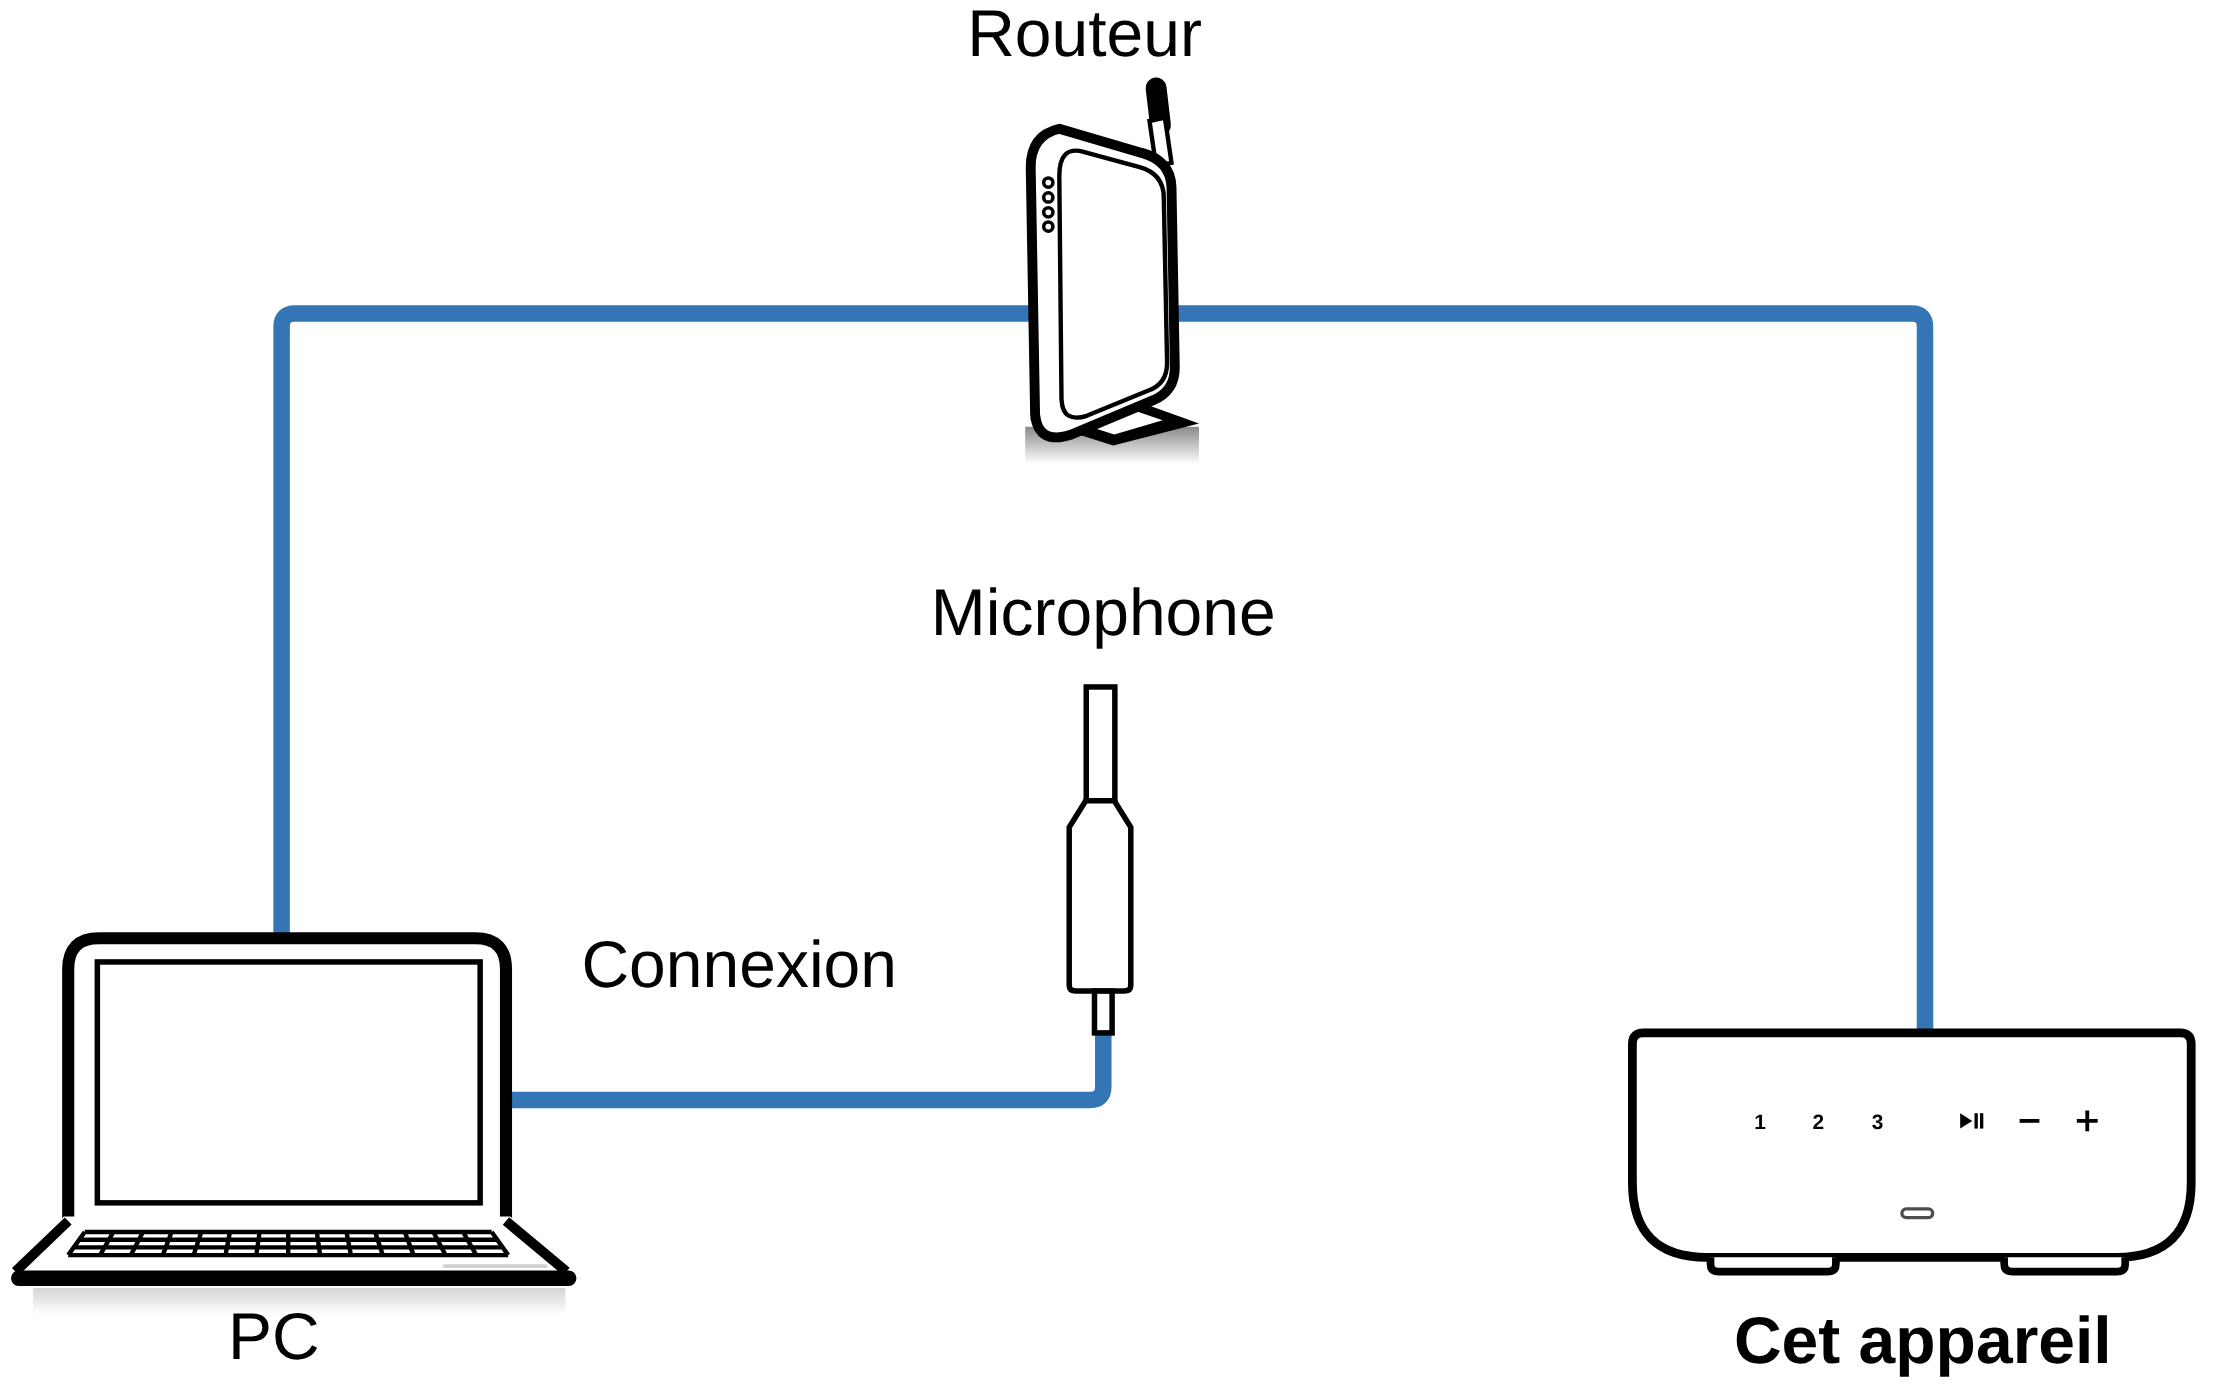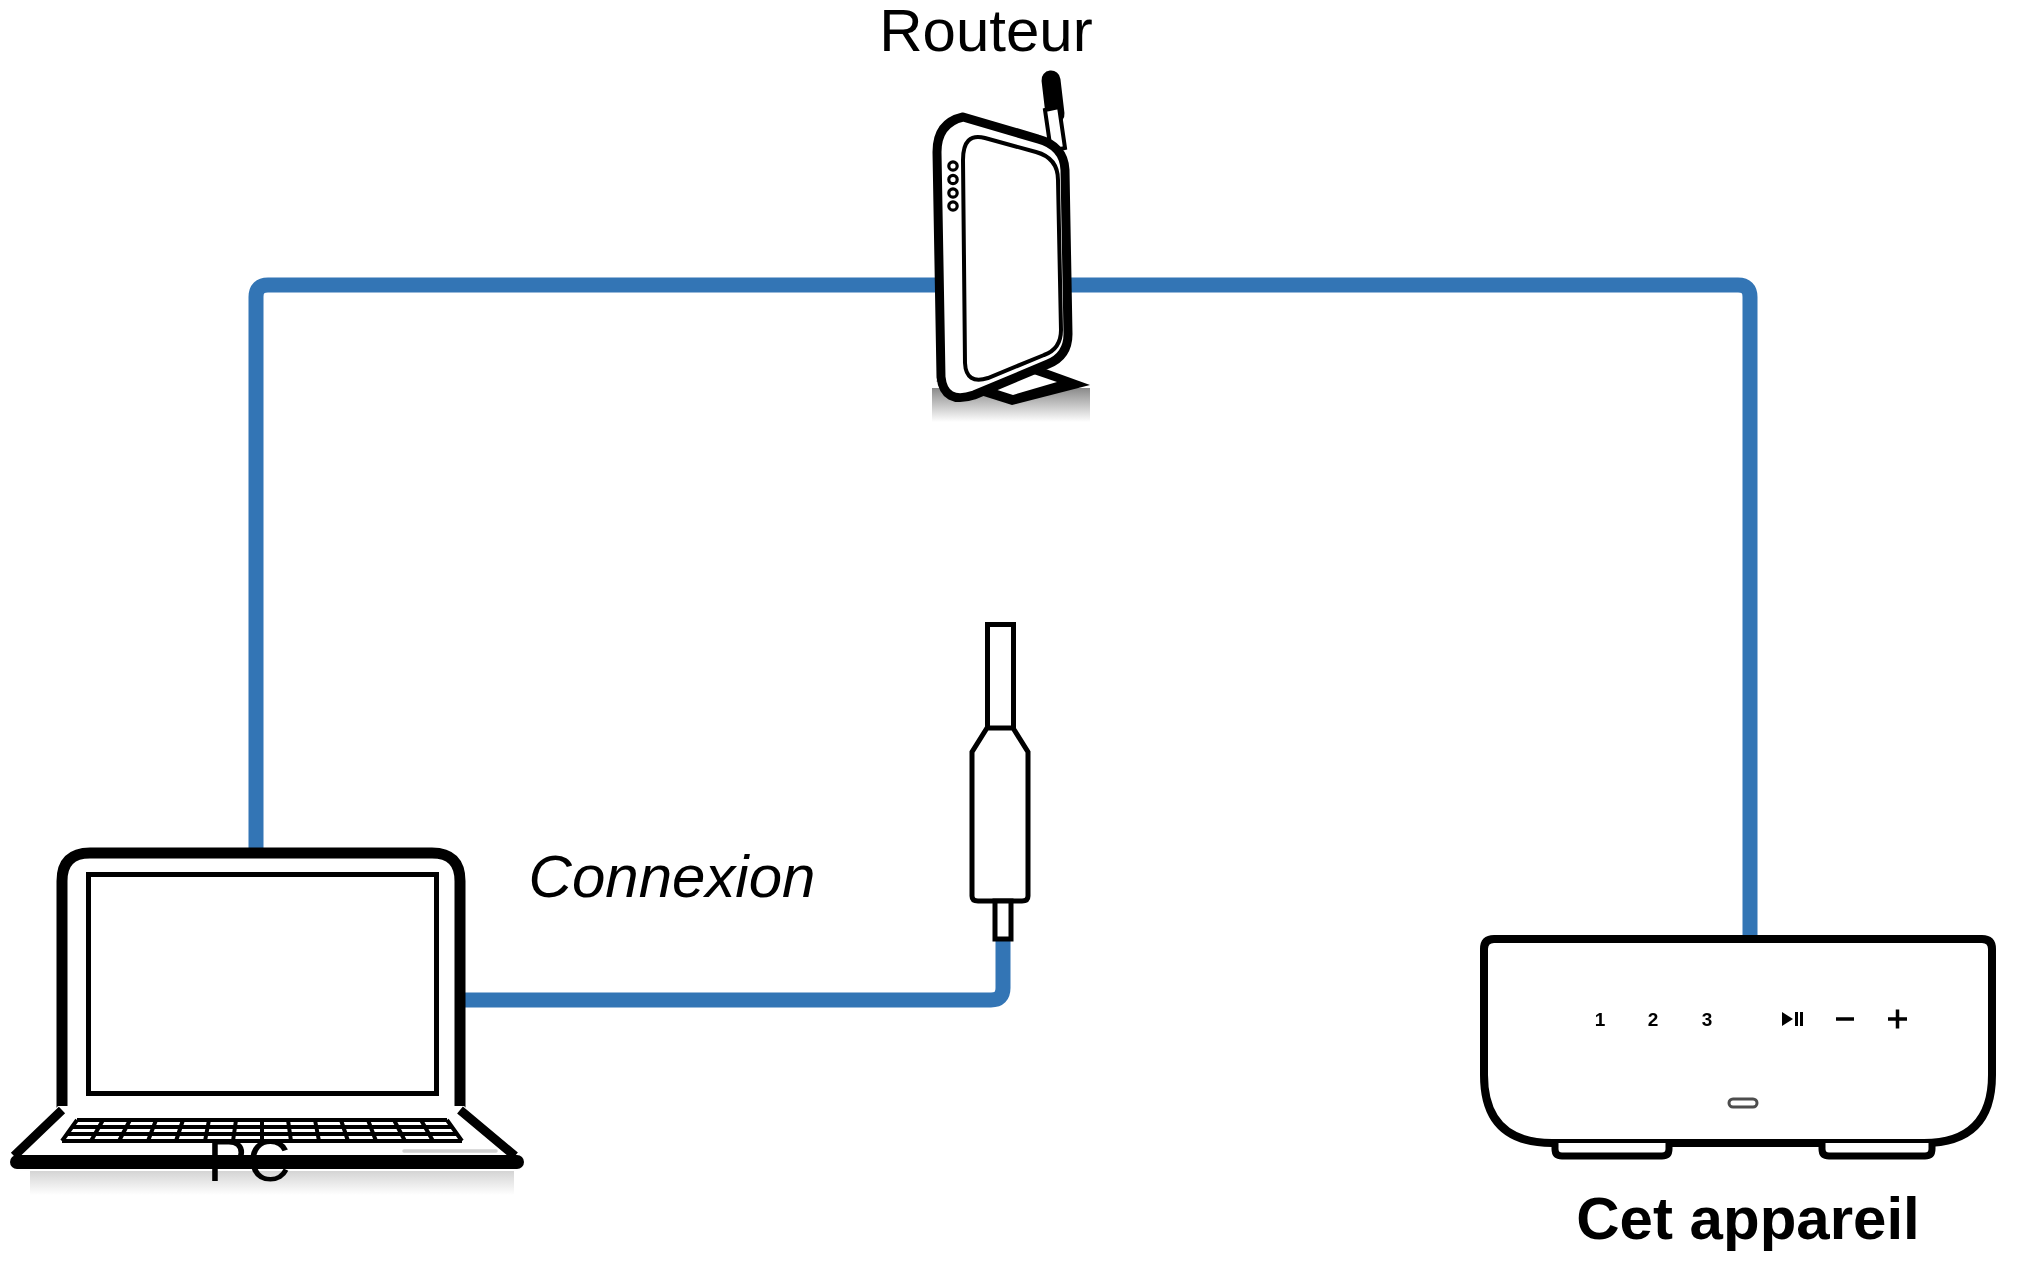--- a/index.html
+++ b/index.html
@@ -99,22 +99,23 @@
         <rect x="1800" y="1012" width="3" height="14" fill="#000"></rect>
       </g>
       <path d="M 1836,1019 L 1854,1019" stroke="#000" stroke-width="3.5"></path>
       <path d="M 1888,1019 L 1907,1019 M 1897.5,1009.5 L 1897.5,1028.5" stroke="#000" stroke-width="3.5"></path>
       <rect x="1729" y="1099" width="28" height="8" rx="4" fill="#fff" stroke="#4d4d4d" stroke-width="3"></rect>
     </g>
   </svg>
 
   <div class="label" style="left:986px; top:-2px;">Routeur</div>
 
+  <div class="label" style="left:1003px; top:524px;">Microphone</div>
 
-  <div class="label" style="left:672px; top:844px;font-style:italic;">
+  <div class="label" style="left:672px; top:844px;">
     <div>Connexion</div>
   </div>
 
-  <div class="label" style="left:249px; top:1128px;">PC</div>
+  <div class="label" style="left:249px; top:1182px;">PC</div>
 
   <div class="label" style="left:1748px; top:1186px;font-weight:bold;">Cet appareil</div>
 
 </div>
 
 </body></html>

